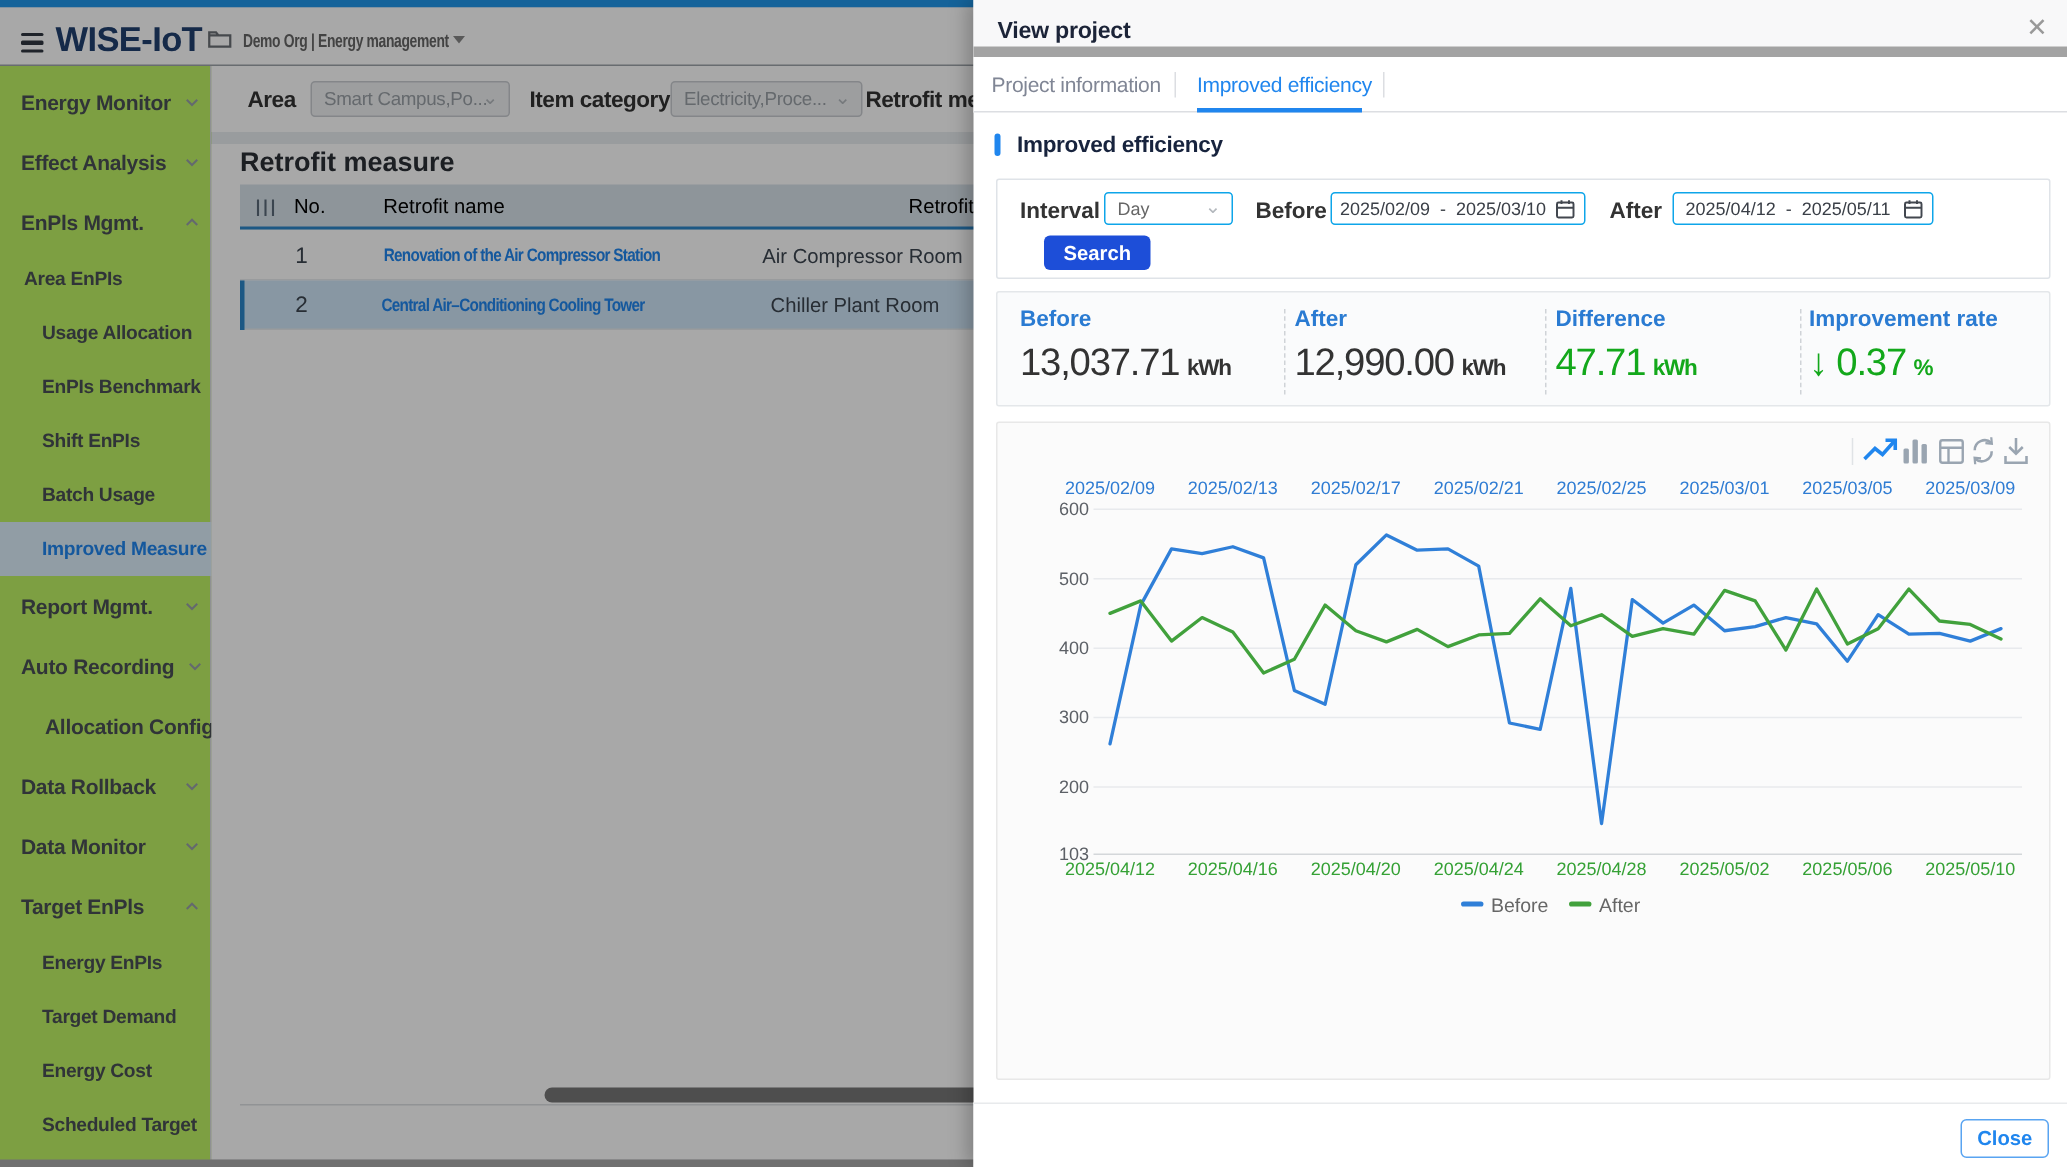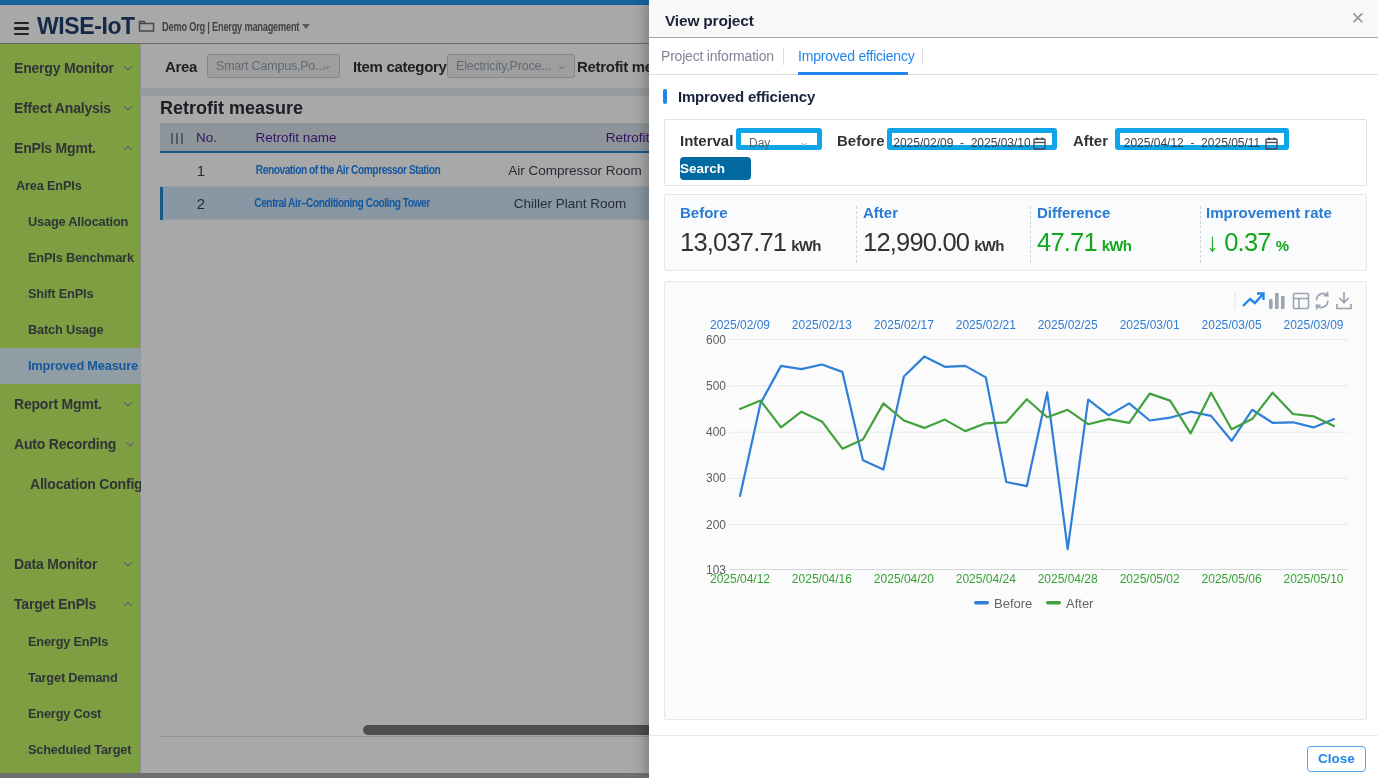--- a/index.html
+++ b/index.html
@@ -21,51 +21,51 @@
 .mi.sub{font-size:12.8px;font-weight:bold;letter-spacing:-0.2px}
 .mi.act{background:#ddeffa;color:#2086ee}
 
 #filterbar{position:absolute;left:141px;top:44px;width:1237px;height:44px;background:#fff}
 #card{position:absolute;left:141px;top:96px;width:1237px;height:677px;background:#fff}
 #botstrip{position:absolute;left:0;top:773px;width:1378px;height:5px;background:#ababab}
 .flabel{position:absolute;font-size:15px;font-weight:bold;color:#333;top:14px;letter-spacing:-0.3px}
 .fsel{position:absolute;top:10px;height:24px;border:1px solid #c9ccd1;border-radius:3px;background:#eef0f2;font-size:12.5px;color:#9aa0a6;line-height:22px;padding-left:8px;letter-spacing:-0.2px;white-space:nowrap;overflow:hidden}
 .fsel .sc{position:absolute;right:7px;top:-1px;color:#b3b8bd;font-size:13px}
 #thead{position:absolute;left:160px;top:123px;width:1218px;height:30px;background:#d8e2ea;border-bottom:2.5px solid #2b86c8}
-.th{position:absolute;top:0;height:30px;line-height:30px;font-size:13.5px;color:#4c1d95}
+.th{position:absolute;top:0;height:30px;line-height:30px;font-size:13.5px;color:#000000}
 .trow{position:absolute;left:160px;width:1218px;height:33px;border-bottom:1px solid #e8ebee;background:#fff}
 .td{position:absolute;top:0;height:33px;line-height:33px;font-size:13.5px;color:#3c4550;text-align:center;white-space:nowrap}
 .tlink{font-size:12px;color:#2086ee;font-weight:bold;letter-spacing:-0.55px;white-space:nowrap;transform:scaleX(0.85)}
 #selbar{position:absolute;left:0;top:0;width:3px;height:33px;background:#2b86c8}
 #hscroll{position:absolute;left:363px;top:725px;width:300px;height:10px;border-radius:5px;background:#777}
 #htrack{position:absolute;left:160px;top:736px;width:495px;height:1px;background:#dcdfe2}
 
 .sorti{position:absolute;left:9px;top:8px}
 
 #ovl{position:absolute;left:0;top:0;width:1378px;height:778px;background:rgba(0,0,0,0.34)}
 
 #modal{position:absolute;left:649px;top:0;width:729px;height:778px;background:#fff;box-shadow:-4px 0 12px rgba(0,0,0,0.25)}
-#mhdr{position:absolute;left:0;top:0;width:100%;height:38px;background:#f8f8f9;border-bottom:1px solid #a3a3a3}
+#mhdr{position:absolute;left:0;top:0;width:100%;height:38px;background:#f8f8f9;border-bottom:7px solid #a3a3a3}
 #mttl{position:absolute;left:16px;top:11.5px;font-size:15.5px;font-weight:bold;color:#1c2438;letter-spacing:-0.2px}
 #mclose{position:absolute;right:13px;top:8px;font-size:17px;color:#999}
 #mtabs{position:absolute;left:0;top:38px;width:100%;height:37px;background:#fff;border-bottom:1px solid #dcdee2}
 .tab{position:absolute;top:0;height:37px;line-height:36px;font-size:14px;letter-spacing:-0.2px}
 .tdiv{position:absolute;top:10px;width:1px;height:17px;background:#dcdee2}
 #tabul{position:absolute;left:149px;top:34px;width:110px;height:3px;background:#2086ee}
 .secbar{position:absolute;left:14px;top:89px;width:4px;height:15px;background:#2086ee;border-radius:2px}
 .sechd{position:absolute;left:29px;top:88px;font-size:15px;font-weight:bold;color:#17233d;letter-spacing:-0.2px}
 #srchbox{position:absolute;left:15px;top:119px;width:703px;height:67px;border:1px solid #dfe3e8;border-radius:2px;background:#fff}
 #statbox{position:absolute;left:15px;top:194px;width:703px;height:77px;border:1px solid #e4e7ea;border-radius:2px;background:#fafbfc}
 #chartbox{position:absolute;left:15px;top:281px;width:703px;height:439px;border:1px solid #e8e8e8;border-radius:2px;background:#fbfbfb}
 #ctitle{position:absolute;left:15px;top:11px;font-size:15px;font-weight:bold;color:#333}
 #mfoot{position:absolute;left:0;top:735px;width:100%;height:43px;background:#fff;border-top:1px solid #e8eaec}
 #closebtn{position:absolute;right:12px;top:10px;width:59px;height:26px;border:1px solid #59a4f1;border-radius:4px;background:#fff;color:#2086ee;font-size:13.5px;font-weight:bold;text-align:center;line-height:24px}
 .slabel{position:absolute;font-size:15px;font-weight:bold;color:#333;top:12px}
-.sinput{position:absolute;top:8px;height:22px;border:5px solid #0ea5e9;border-radius:3px;background:#fff;font-size:12px;color:#3a3f47}
-#searchbtn{position:absolute;left:15px;top:37px;width:71px;height:23px;background:#0369a1;border-radius:4px;color:#fff;font-size:13.5px;font-weight:bold;text-align:left;line-height:23px}
+.sinput{position:absolute;top:8px;height:22px;border:1px solid #0ea5e9;border-radius:3px;background:#fff;font-size:12px;color:#3a3f47}
+#searchbtn{position:absolute;left:31px;top:37px;width:71px;height:23px;background:#1d4ed8;border-radius:4px;color:#fff;font-size:13.5px;font-weight:bold;text-align:center;line-height:23px}
 .stcol .lbl{font-size:15px;font-weight:bold;color:#2a7bd2}
 .stval{font-size:25.5px;color:#333;letter-spacing:-0.8px}
 .stunit{font-size:15px;font-weight:bold;margin-left:5px}
 .dash{position:absolute;top:11px;height:57px;width:0;border-left:1px dashed #cfd3d7}
 </style></head>
 <body>
 <div id="app">
  <div id="topbar"></div>
  <div id="hdr">
   <div id="burger" class="abs" style="left:14px;top:17px">
@@ -96,20 +96,23 @@
 <div class="mi sub" style="top:232px;height:36px;line-height:36px;padding-left:28px">Shift EnPIs</div>
 <div class="mi sub" style="top:268px;height:36px;line-height:36px;padding-left:28px">Batch Usage</div>
 <div class="mi sub act" style="top:304px;height:36px;line-height:36px;padding-left:28px">Improved Measure</div>
 <div class="mi top" style="top:340px;height:40px;line-height:40px;padding-left:14px">Report Mgmt.<svg style="position:absolute;right:8px;top:17px" width="10" height="7">
           <polyline points="1.5,1.5 5,5 8.5,1.5" fill="none" stroke="#98a0a8" stroke-width="1.4"></polyline>
         </svg></div>
 <div class="mi top" style="top:380px;height:40px;line-height:40px;padding-left:14px">Auto Recording<svg style="position:absolute;right:6px;top:17px" width="10" height="7">
           <polyline points="1.5,1.5 5,5 8.5,1.5" fill="none" stroke="#98a0a8" stroke-width="1.4"></polyline>
         </svg></div>
 <div class="mi top" style="top:420px;height:40px;line-height:40px;padding-left:30px">Allocation Config</div>
+<div class="mi top" style="top:460px;height:40px;line-height:40px;padding-left:14px">Data Rollback<svg style="position:absolute;right:8px;top:17px" width="10" height="7">
+          <polyline points="1.5,1.5 5,5 8.5,1.5" fill="none" stroke="#98a0a8" stroke-width="1.4"></polyline>
+        </svg></div>
 <div class="mi top" style="top:500px;height:40px;line-height:40px;padding-left:14px">Data Monitor<svg style="position:absolute;right:8px;top:17px" width="10" height="7">
           <polyline points="1.5,1.5 5,5 8.5,1.5" fill="none" stroke="#98a0a8" stroke-width="1.4"></polyline>
         </svg></div>
 <div class="mi top" style="top:540px;height:40px;line-height:40px;padding-left:14px">Target EnPls<svg style="position:absolute;right:8px;top:17px" width="10" height="7">
           <polyline points="1.5,5 5,1.5 8.5,5" fill="none" stroke="#98a0a8" stroke-width="1.4"></polyline>
         </svg></div>
 <div class="mi sub" style="top:580px;height:36px;line-height:36px;padding-left:28px">Energy EnPIs</div>
 <div class="mi sub" style="top:616px;height:36px;line-height:36px;padding-left:28px">Target Demand</div>
 <div class="mi sub" style="top:652px;height:36px;line-height:36px;padding-left:28px">Energy Cost</div>
 <div class="mi sub" style="top:688px;height:36px;line-height:36px;padding-left:28px">Scheduled Target</div>

